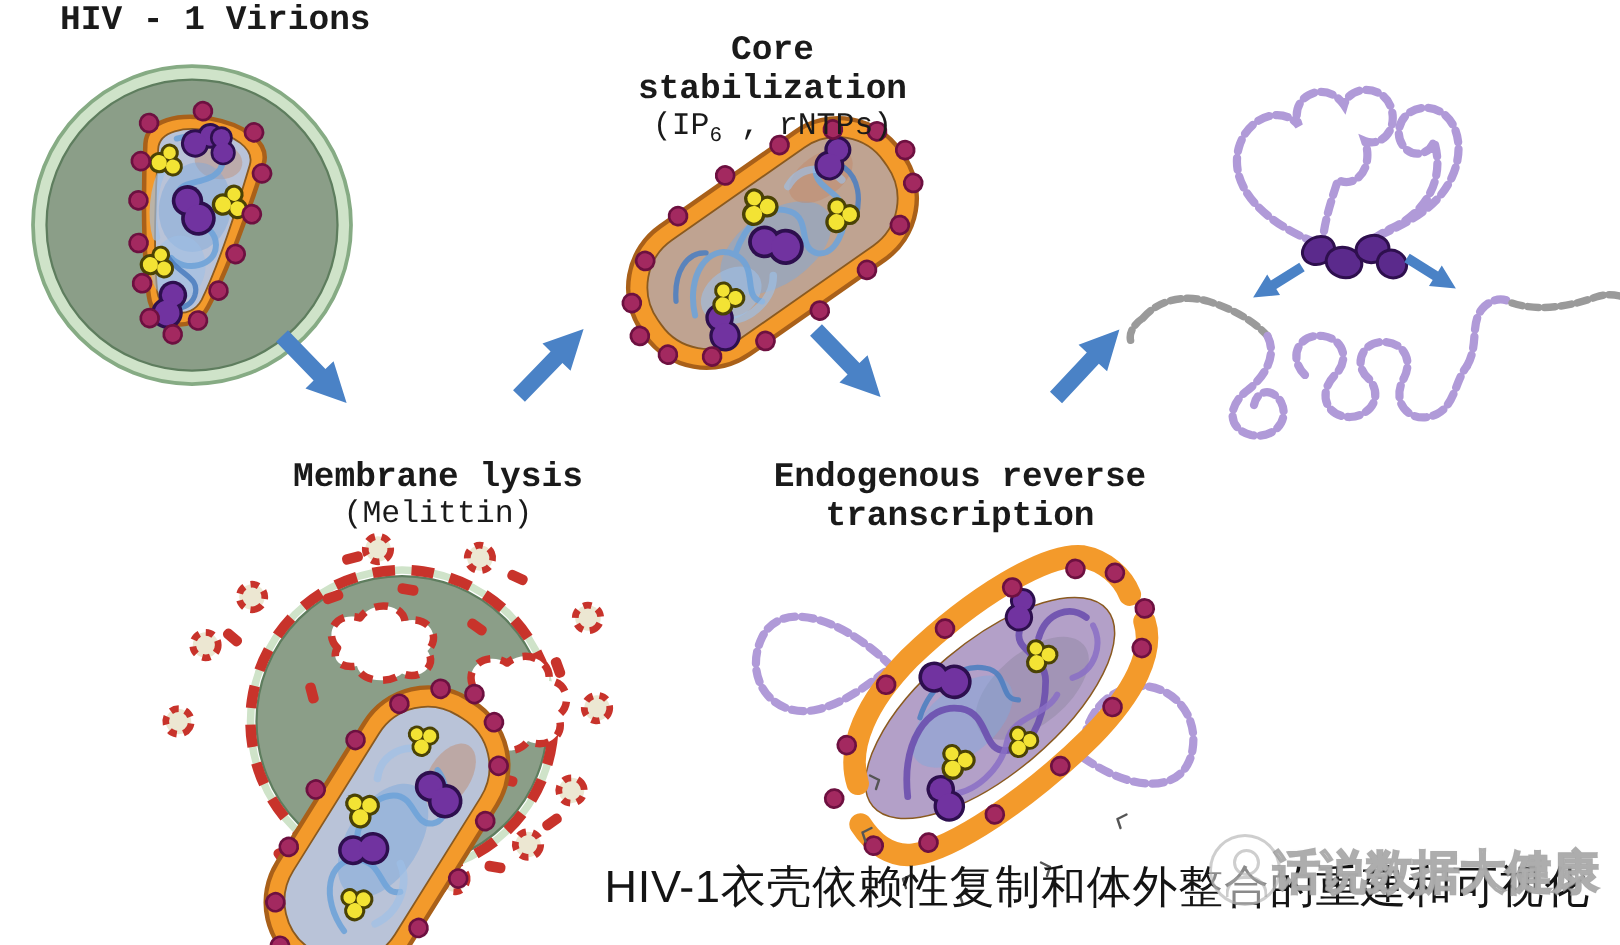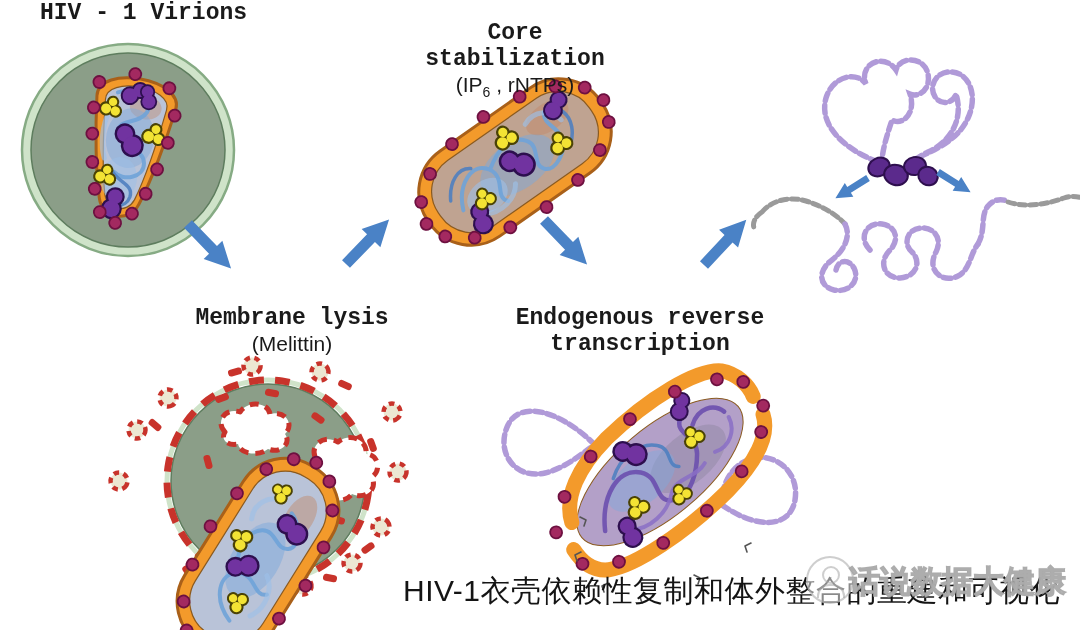--- a/index.html
+++ b/index.html
@@ -12,21 +12,21 @@
     --arrow-blue:#4a82c6; --lysis-red:#c8332b;
     --dna-purple:#b09ad8; --dna-gray:#9a9a9a;
     --text-black:#1a1a1a; --watermark-gray:#b9b9b9;
   }
   html,body{margin:0;padding:0;background:#fff;}
   .stage{position:relative;width:1080px;height:630px;background:#fff;overflow:hidden;
          font-family:"Liberation Sans","DejaVu Sans",sans-serif;}
   svg{position:absolute;left:0;top:0;}
   .lbl{position:absolute;color:var(--text-black);}
   .lbl .t{font-weight:bold;font-size:23px;line-height:26px;font-family:Liberation Mono, monospace;}
-  .lbl .s{font-size:21px;line-height:26px;}
+  .lbl .s{font-size:21px;line-height:26px;font-family:Liberation Mono, monospace;}
   .ctr{text-align:center;margin-top:20px;}
   sub{font-size:14px;}
   .caption{position:absolute;left:403px;top:571px;font-size:30px;color:#141414;
            letter-spacing:.5px;white-space:nowrap;z-index:2;}
   .watermark{position:absolute;left:849px;top:561px;font-size:31px;font-weight:bold;
              color:rgba(255,255,255,.82);-webkit-text-stroke:1.3px rgba(150,150,150,.75);
              text-shadow:0 0 1px rgba(140,140,140,.6);white-space:nowrap;z-index:3;text-align:center;}
   .wm-logo{position:absolute;left:806px;top:556px;width:44px;height:44px;border-radius:50%;
            border:2px solid rgba(165,165,165,.55);background:rgba(255,255,255,.5);z-index:3;}
   .wm-logo:after{content:"";position:absolute;left:14px;top:8px;width:14px;height:14px;

